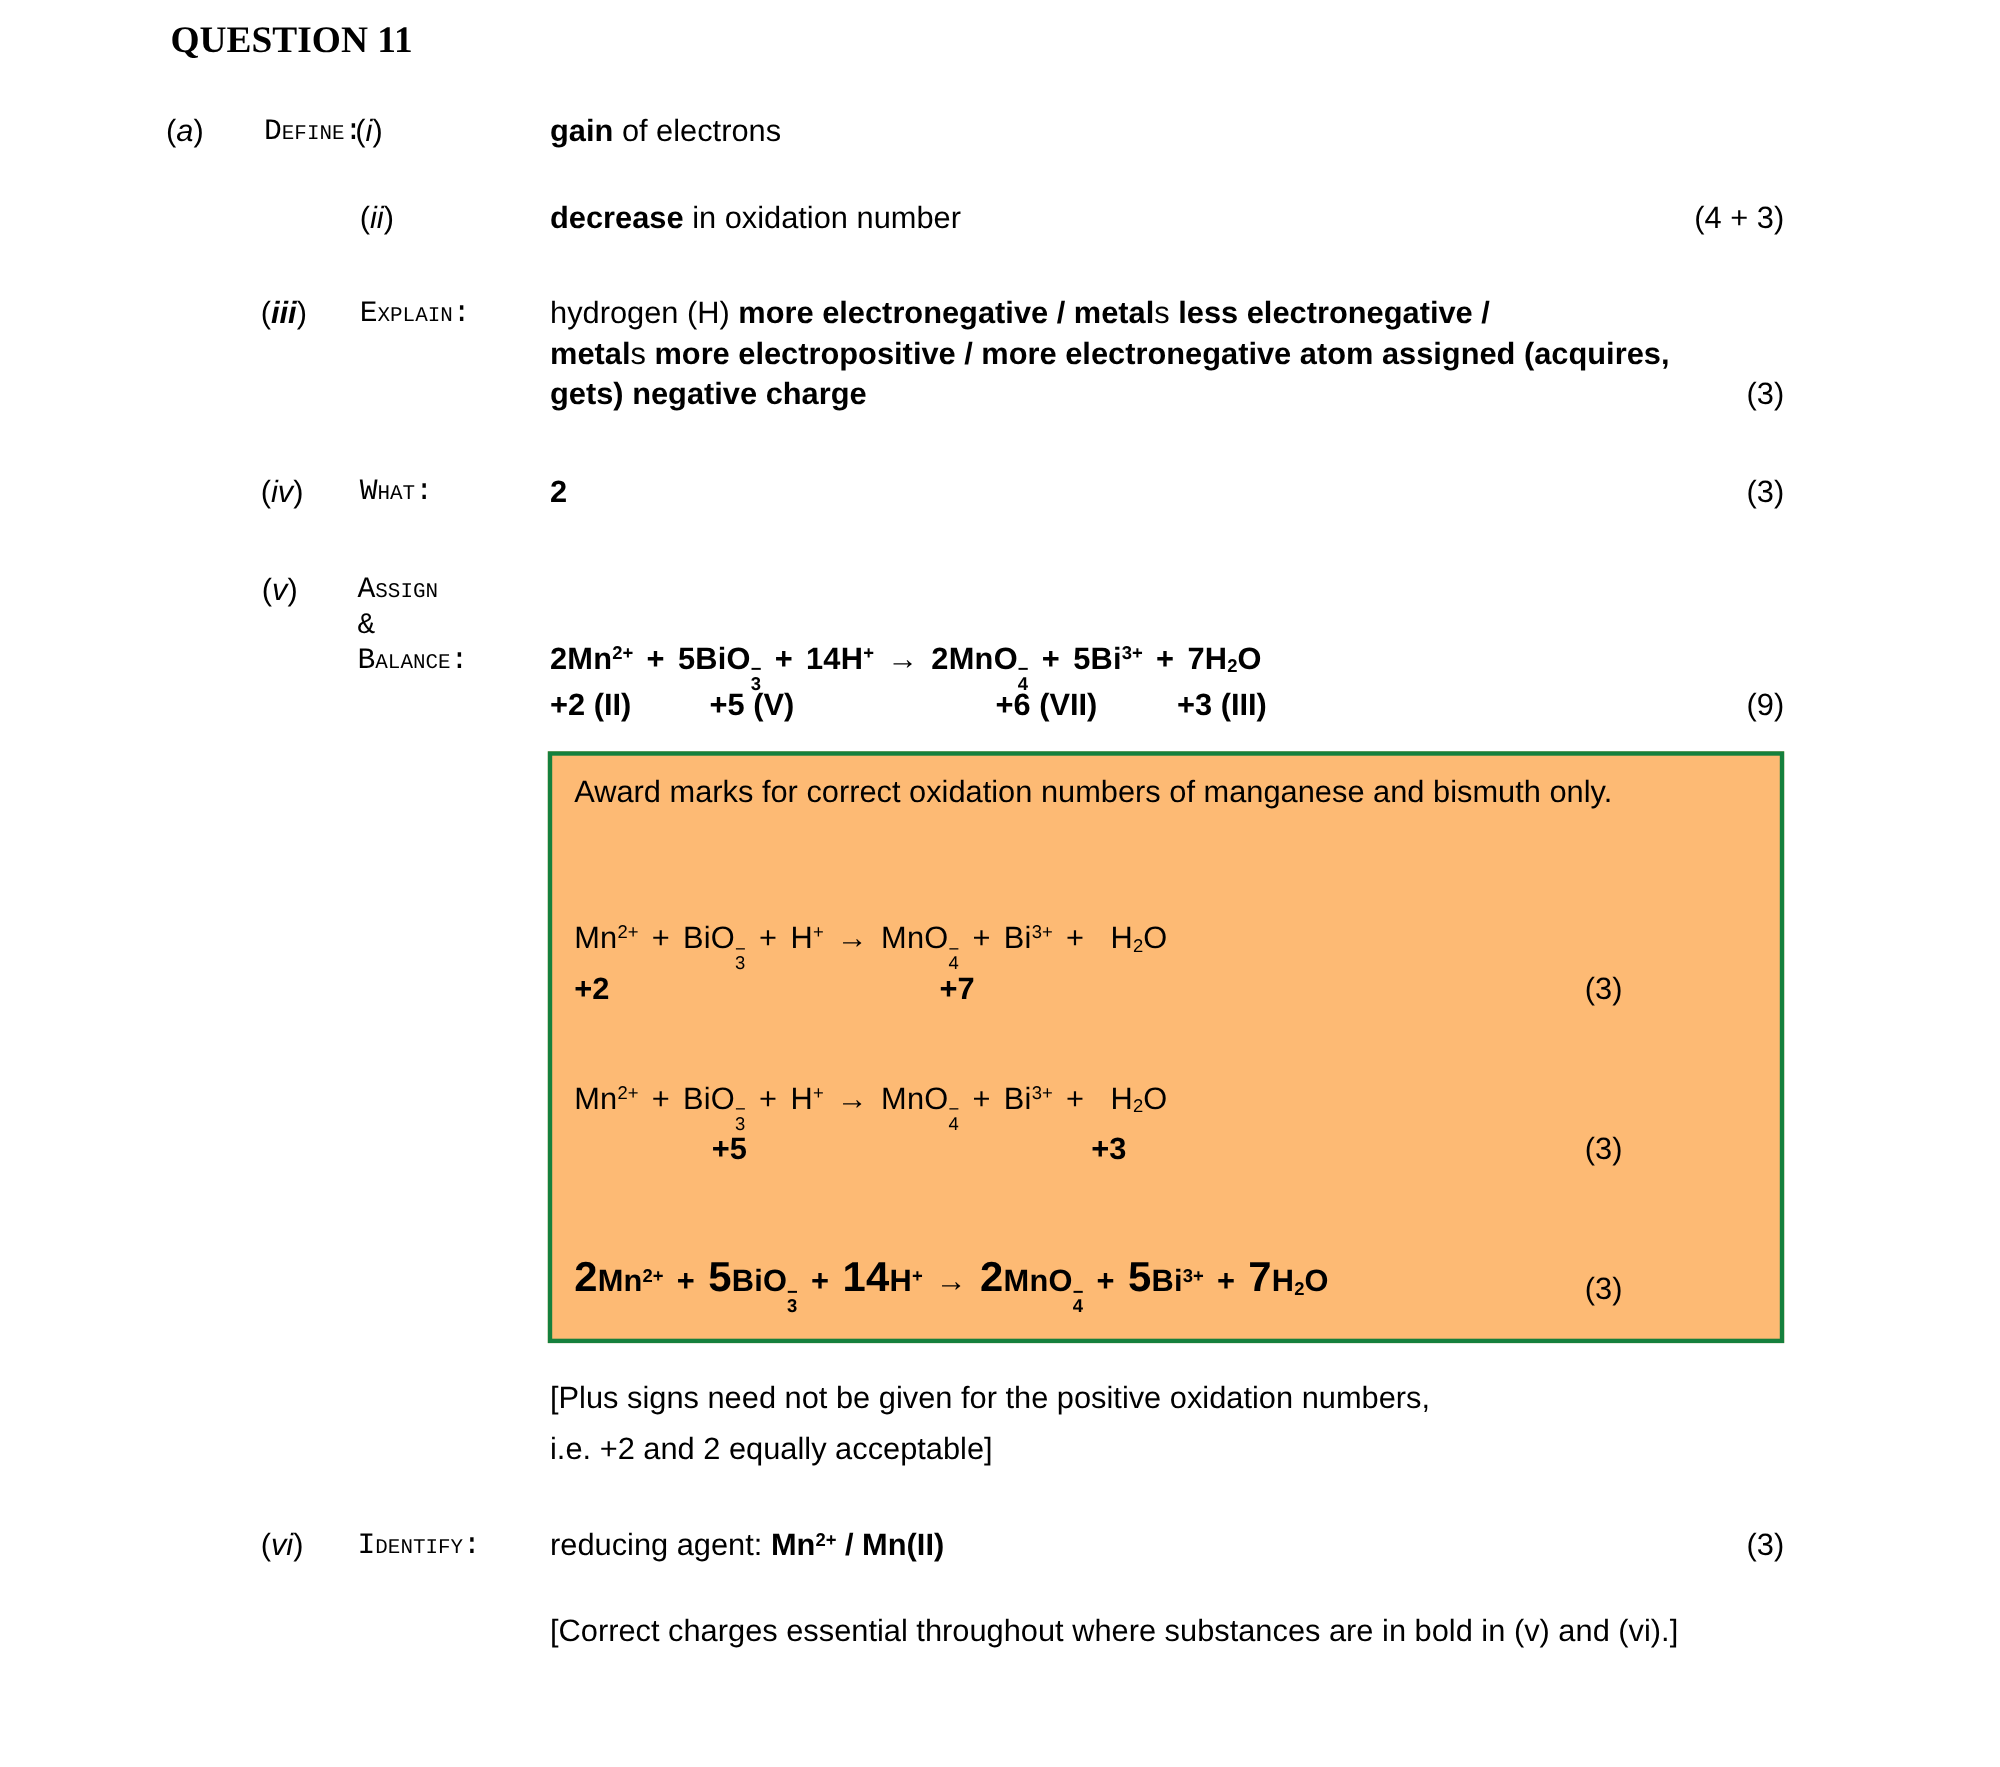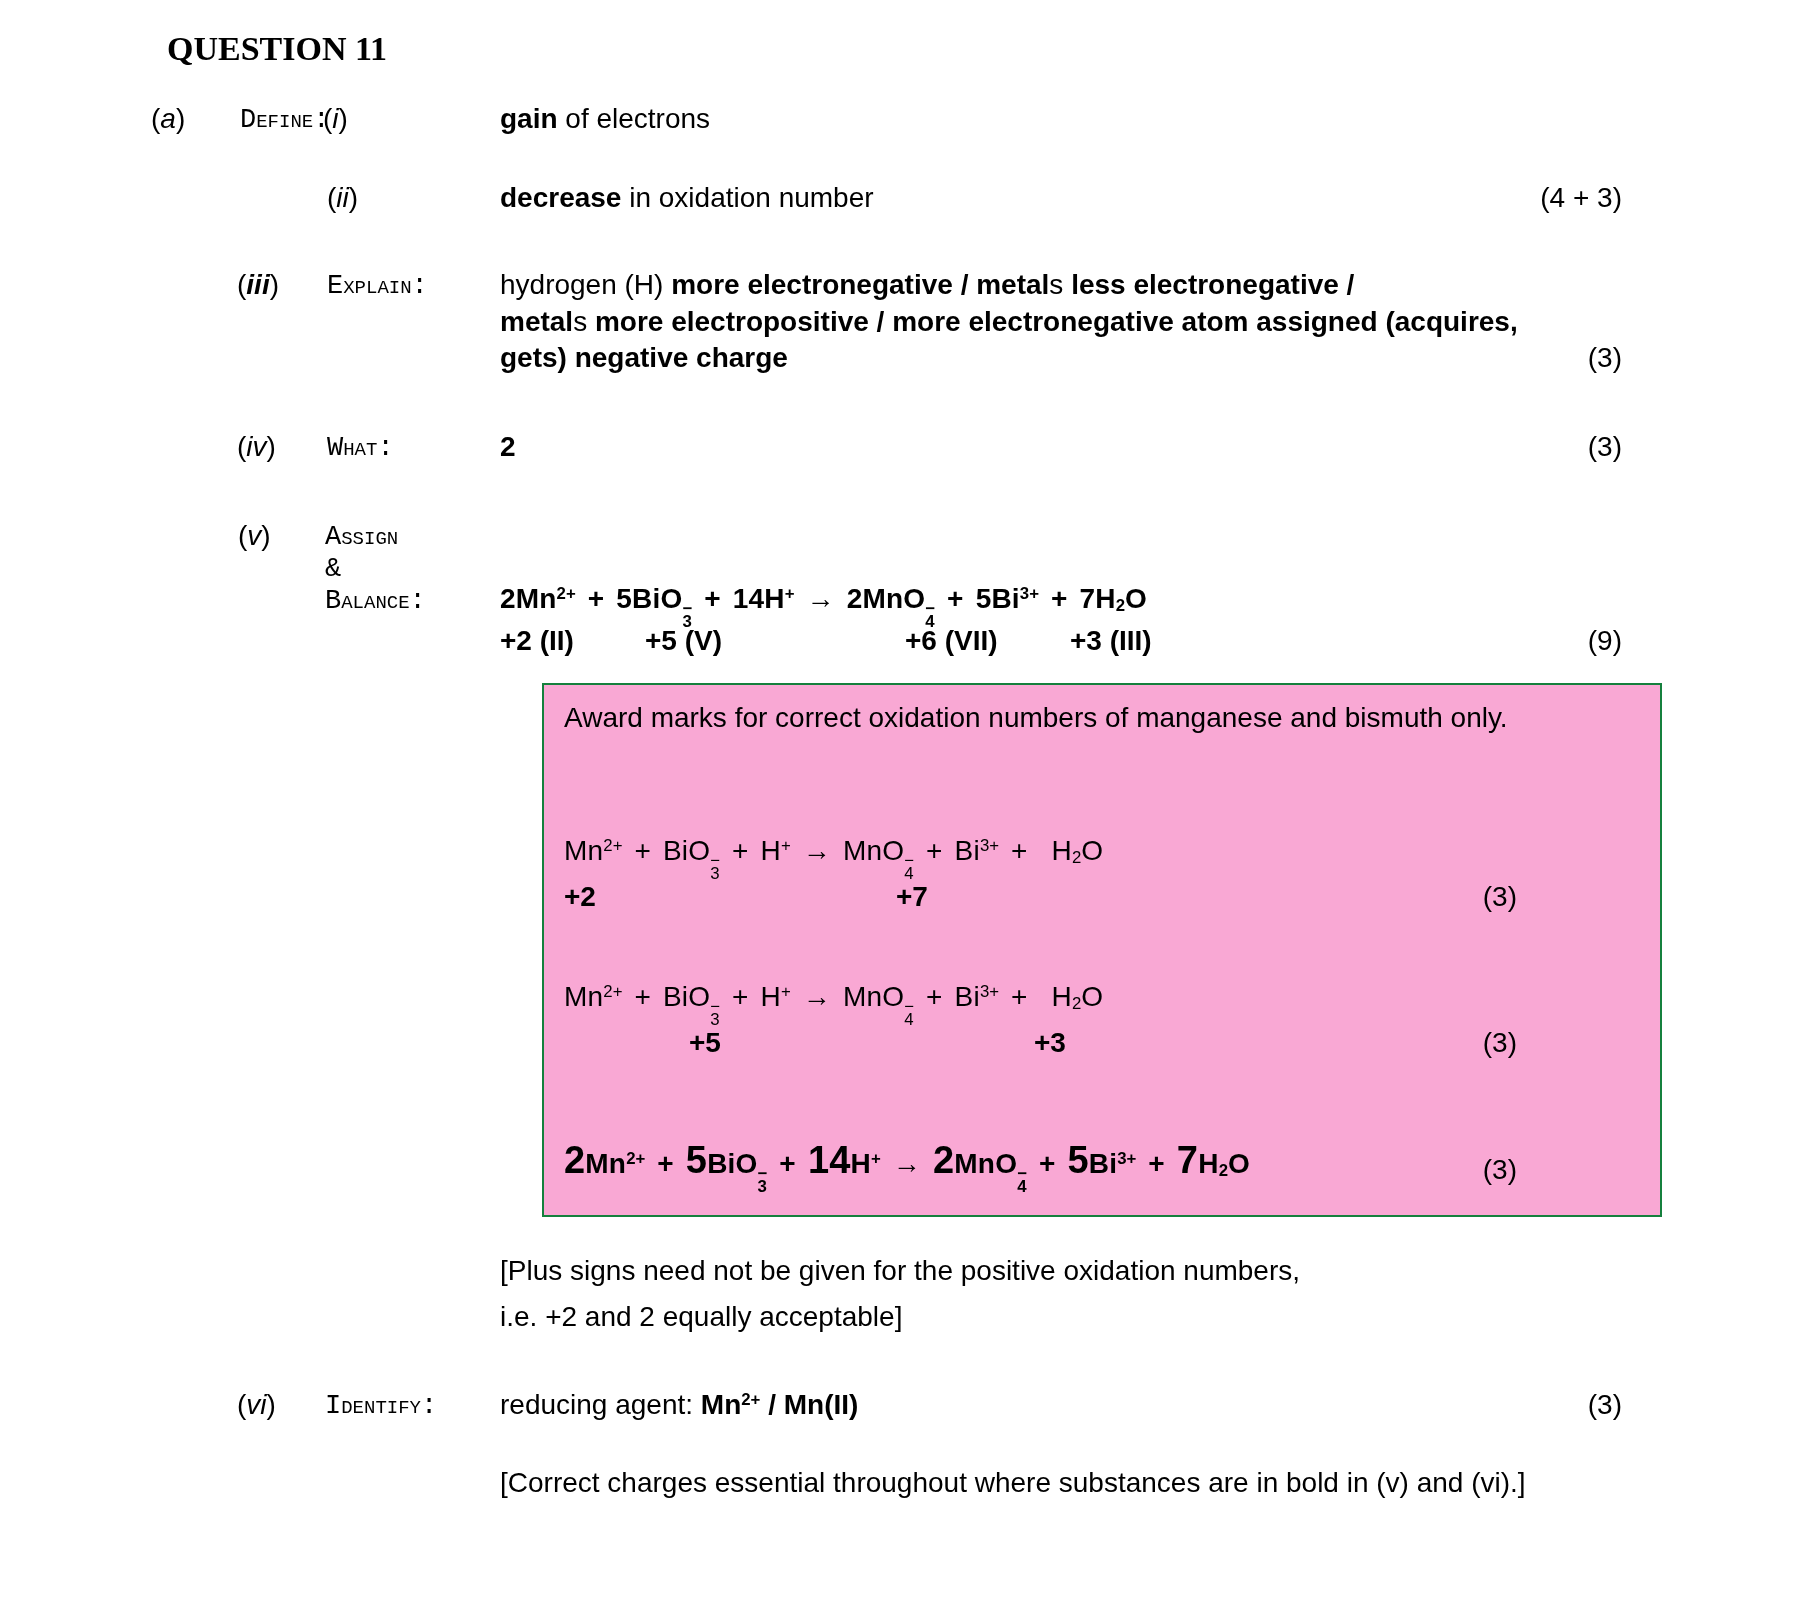--- a/index.html
+++ b/index.html
@@ -1,33 +1,33 @@
 <!DOCTYPE html>
 <html><head>
 <meta charset="utf-8">
 <style>
   html,body{margin:0;padding:0;background:#fff;}
   .page{position:relative;width:1818px;height:1606px;background:#ffffff;
         font-family:"Liberation Sans","DejaVu Sans",sans-serif;font-size:28px;color:#000;overflow:hidden;}
   .abs{position:absolute;white-space:pre;line-height:34px;}
-  .title{position:absolute;left:151px;top:14px;margin:16px;
+  .title{position:absolute;left:151px;top:14px;margin:4px;
          font-family:"Liberation Serif","DejaVu Serif",serif;font-size:34px;font-weight:700;line-height:38px;}
   .sc{font-variant:small-caps;font-size:27px;font-family:Liberation Mono, monospace;}
   .b{font-weight:700;}
   .big{font-size:38px;}
   .bold{font-weight:700;}
   .mark{position:absolute;right:196px;text-align:left;white-space:pre;line-height:34px;}
   .eq{letter-spacing:0.2px;word-spacing:4px;}
   sup{font-size:0.60em;vertical-align:baseline;position:relative;top:-0.55em;letter-spacing:0;}
   sub{font-size:0.60em;vertical-align:baseline;position:relative;top:0.20em;letter-spacing:0;}
   .ss{display:inline-flex;flex-direction:column;align-items:flex-start;
       font-size:0.60em;line-height:0.78;vertical-align:-0.38em;letter-spacing:0;}
   .ss span{display:block;}
   .box{position:absolute;left:498px;top:683px;width:1116px;height:530px;
-       border:2px solid #15803d;background:#f9a8d4;margin-left:44px;}
+       border:4px solid #15803d;background:#fdba74;}
   .bmark{position:absolute;right:143px;text-align:right;white-space:pre;line-height:34px;}
 </style>
 </head>
 <body>
 
 <div class="page">
 
   <h1 class="title">QUESTION 11</h1>
 
   <span class="abs" style="left:151px;top:102px"><span>(</span><span style="font-style: italic;">a</span><span>)</span></span>

